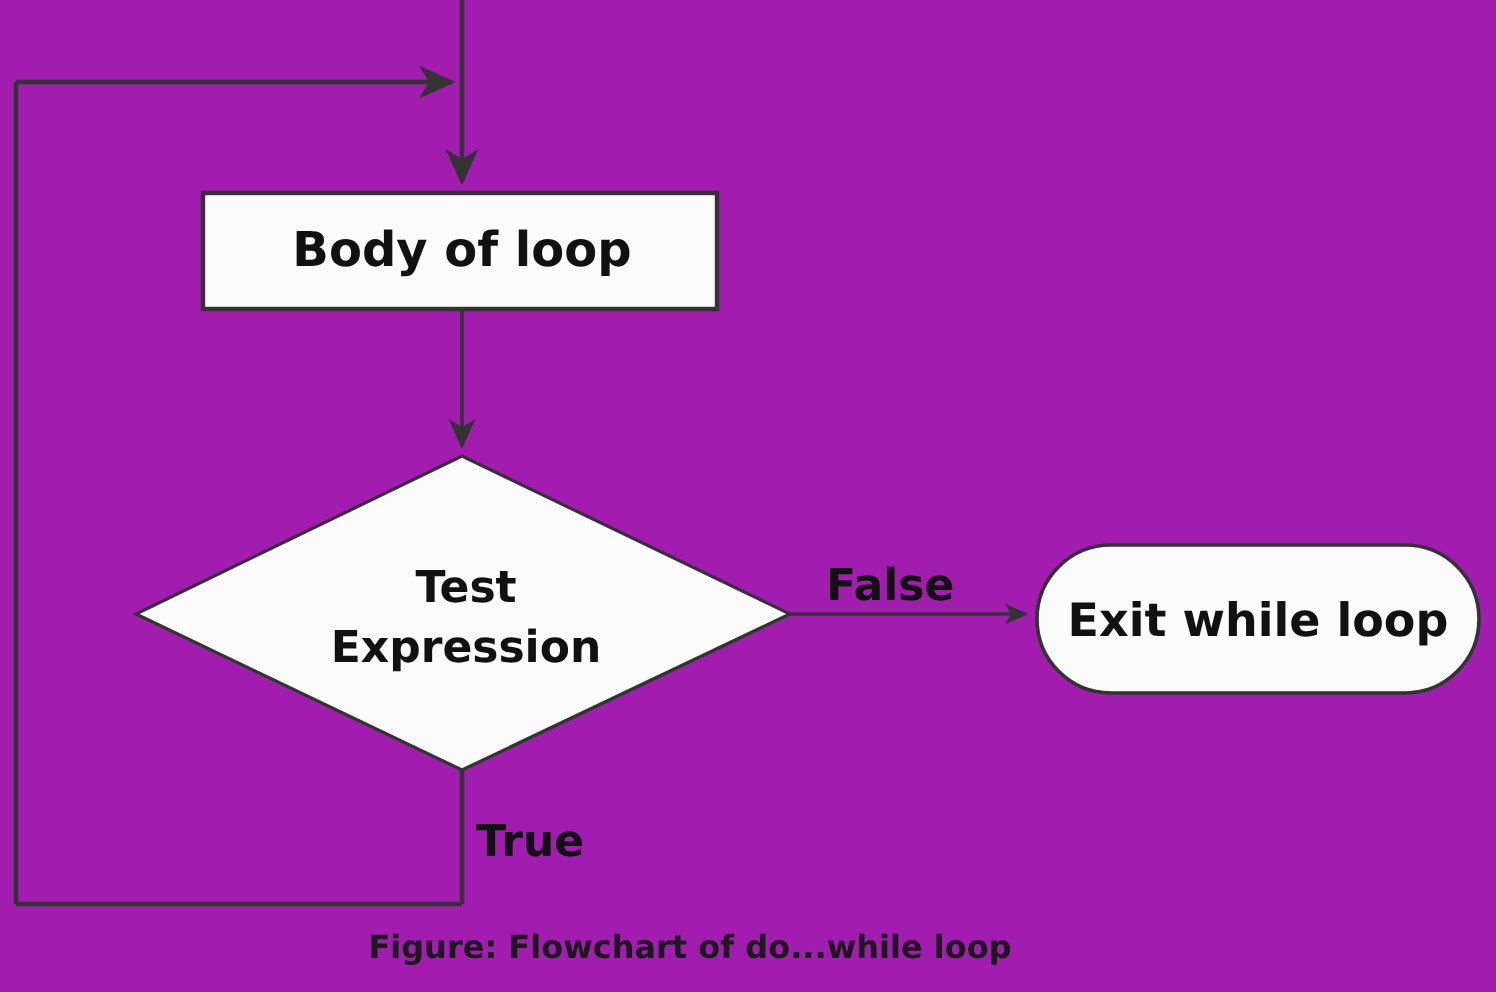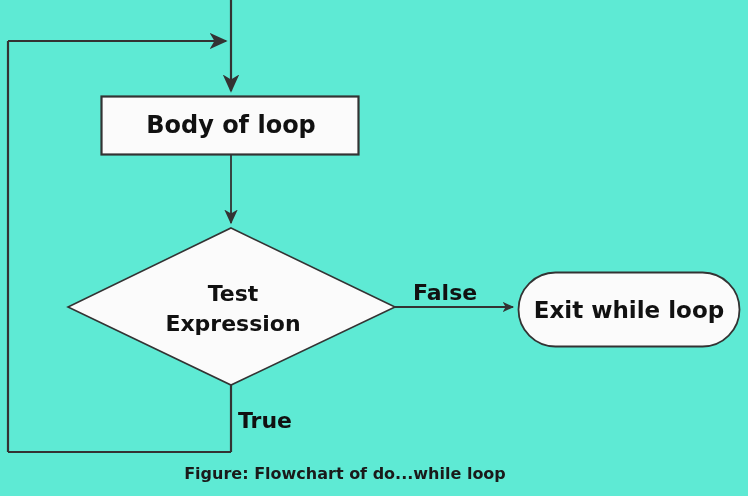--- a/index.html
+++ b/index.html
@@ -8,21 +8,21 @@
     padding: 0;
     background: #ffffff;
   }
   body {
     font-family: "DejaVu Sans", sans-serif;
   }
   #canvas {
     position: relative;
     width: 748px;
     height: 496px;
-    background: #5eead4;
+    background: #a21caf;
     overflow: hidden;
   }
   #flow-svg {
     position: absolute;
     left: 0;
     top: 0;
     width: 748px;
     height: 496px;
     display: block;
   }

